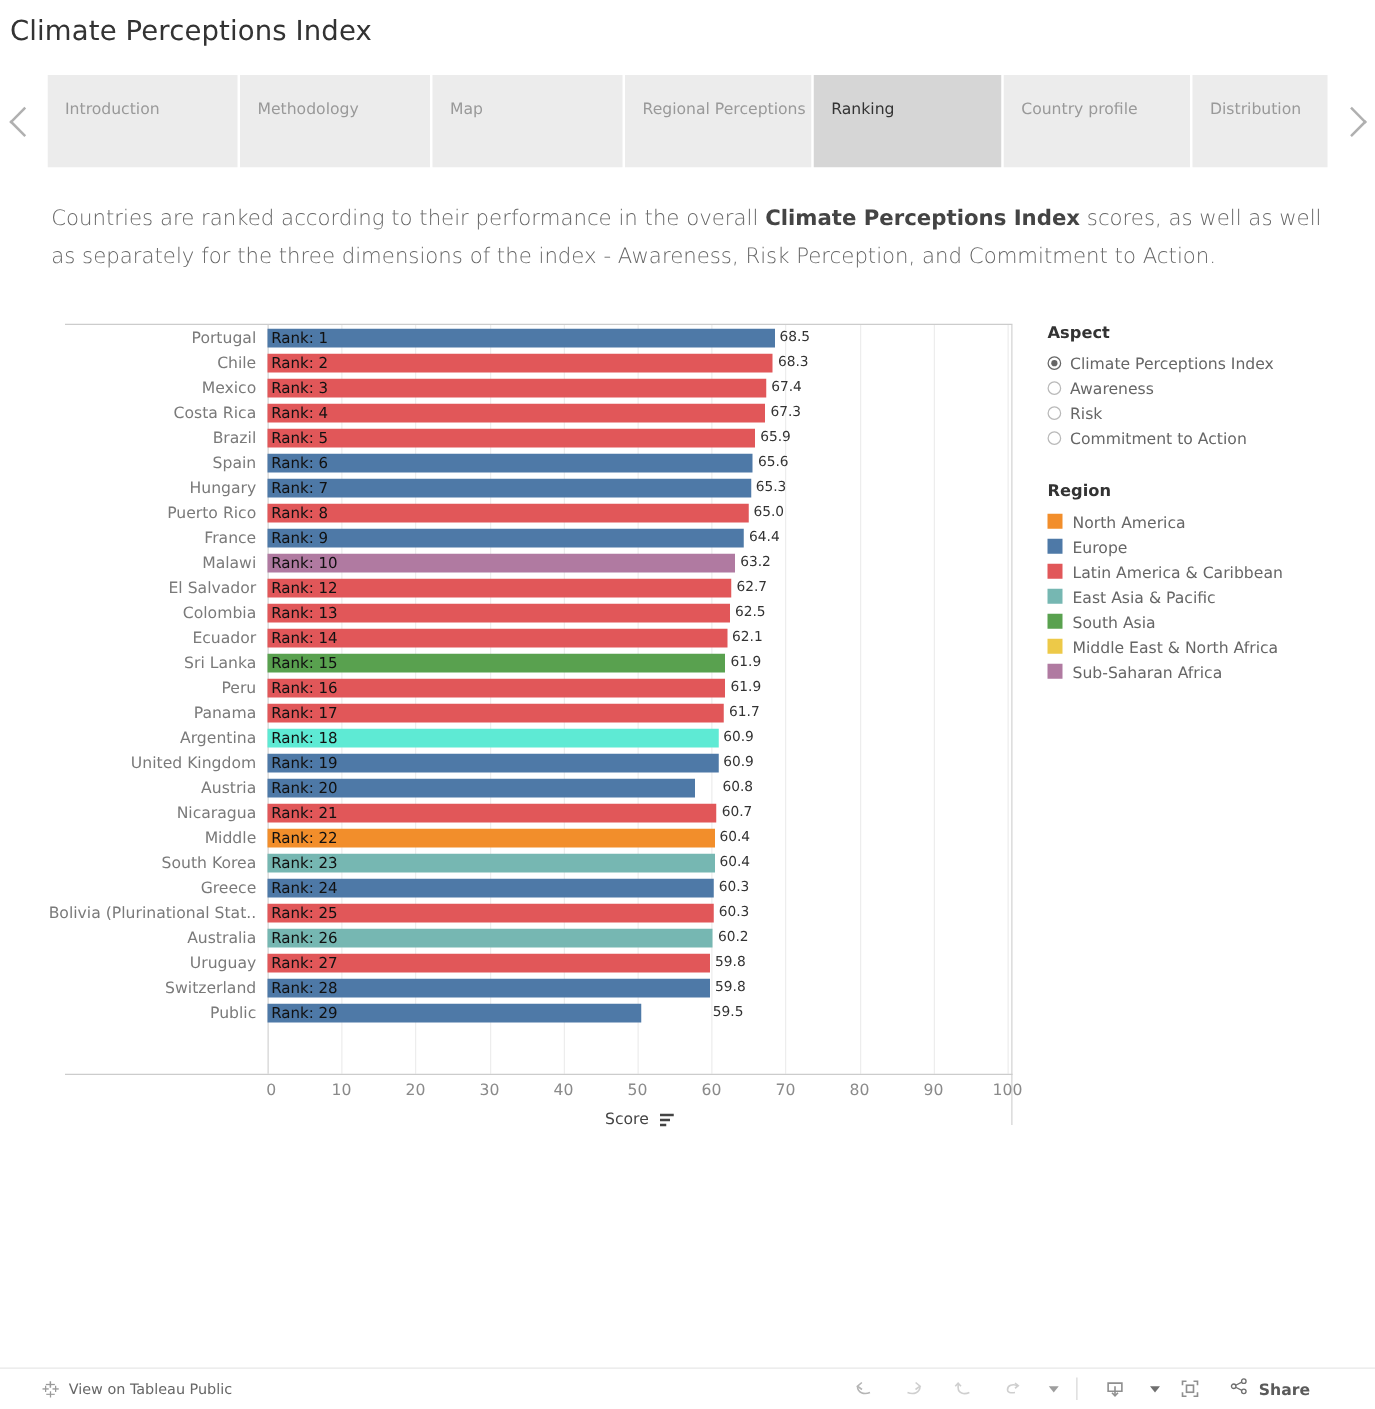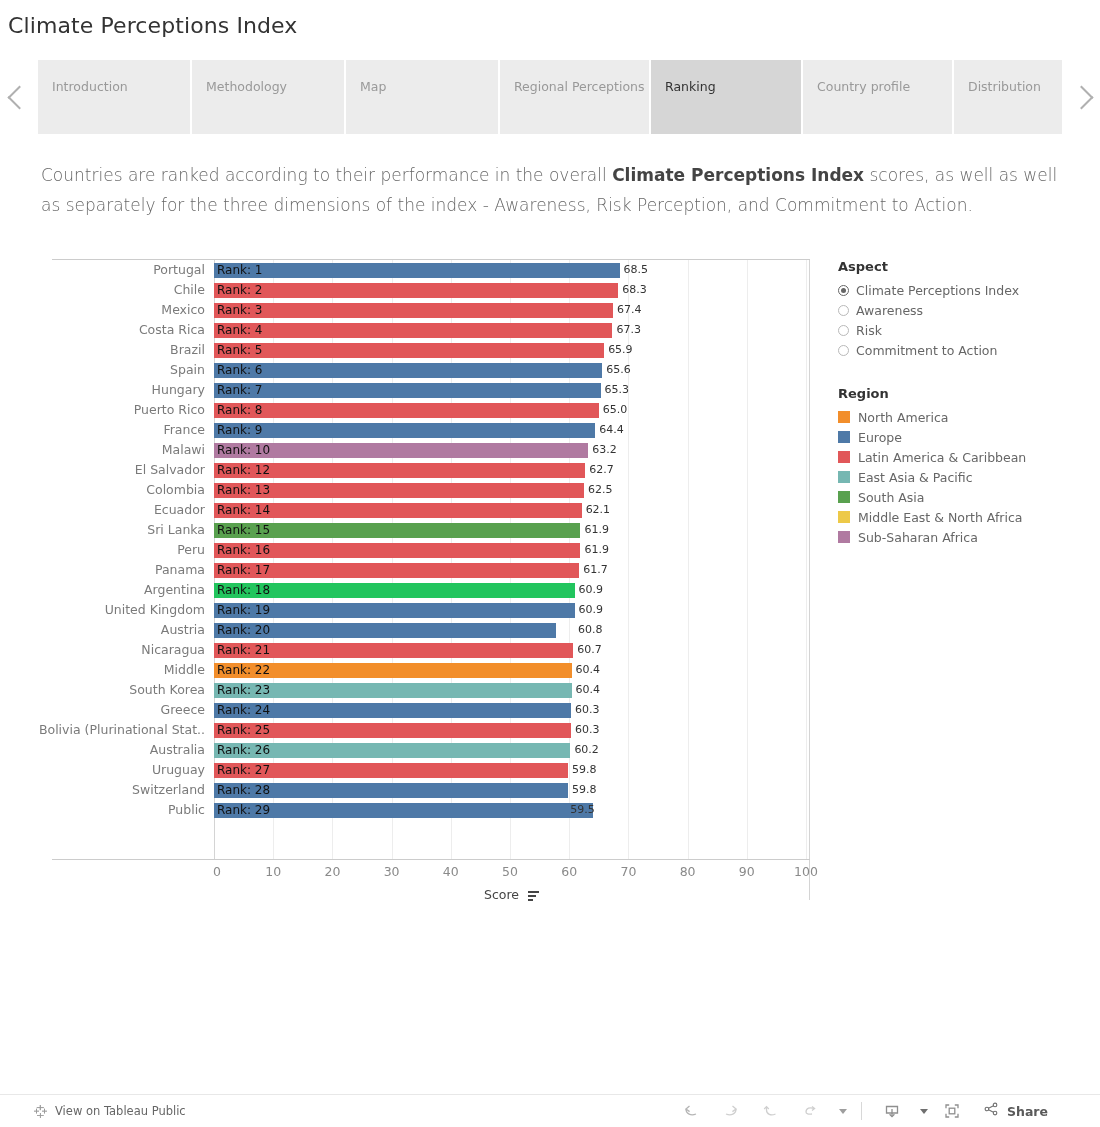--- a/index.html
+++ b/index.html
@@ -549,21 +549,21 @@
         </div>
         <div class="row">
           <div class="row-label">Panama</div>
           <div class="bar" style="width: 365.264px; background: rgb(225, 87, 89);">
             <div class="bar-text">Rank: 17</div>
           </div>
           <div class="bar-value" style="left: 527.264px;">61.7</div>
         </div>
         <div class="row">
           <div class="row-label">Argentina</div>
-          <div class="bar" style="width: 360.528px; background: #22c55e;">
+          <div class="bar" style="width: 360.528px; background: #5eead4;">
             <div class="bar-text">Rank: 18</div>
           </div>
           <div class="bar-value" style="left: 522.528px;">60.9</div>
         </div>
         <div class="row">
           <div class="row-label">United Kingdom</div>
           <div class="bar" style="width: 360.528px; background: rgb(78, 121, 167);">
             <div class="bar-text">Rank: 19</div>
           </div>
           <div class="bar-value" style="left: 522.528px;">60.9</div>
@@ -626,21 +626,21 @@
         </div>
         <div class="row">
           <div class="row-label">Switzerland</div>
           <div class="bar" style="width: 354.016px; background: rgb(78, 121, 167);">
             <div class="bar-text">Rank: 28</div>
           </div>
           <div class="bar-value" style="left: 516.016px;">59.8</div>
         </div>
         <div class="row">
           <div class="row-label">Public</div>
-          <div class="bar" style="width: 379px; background: rgb(78, 121, 167);">
+          <div class="bar" style="width: 299px; background: rgb(78, 121, 167);">
             <div class="bar-text">Rank: 29</div>
           </div>
           <div class="bar-value" style="left: 514.24px;">59.5</div>
         </div>
       </div>
     <div id="chart-bottom-rule"></div>
 
     <div id="x-axis">
       <div id="x-ticks">
           <div class="x-tick first" style="left: 162px;">0</div>

